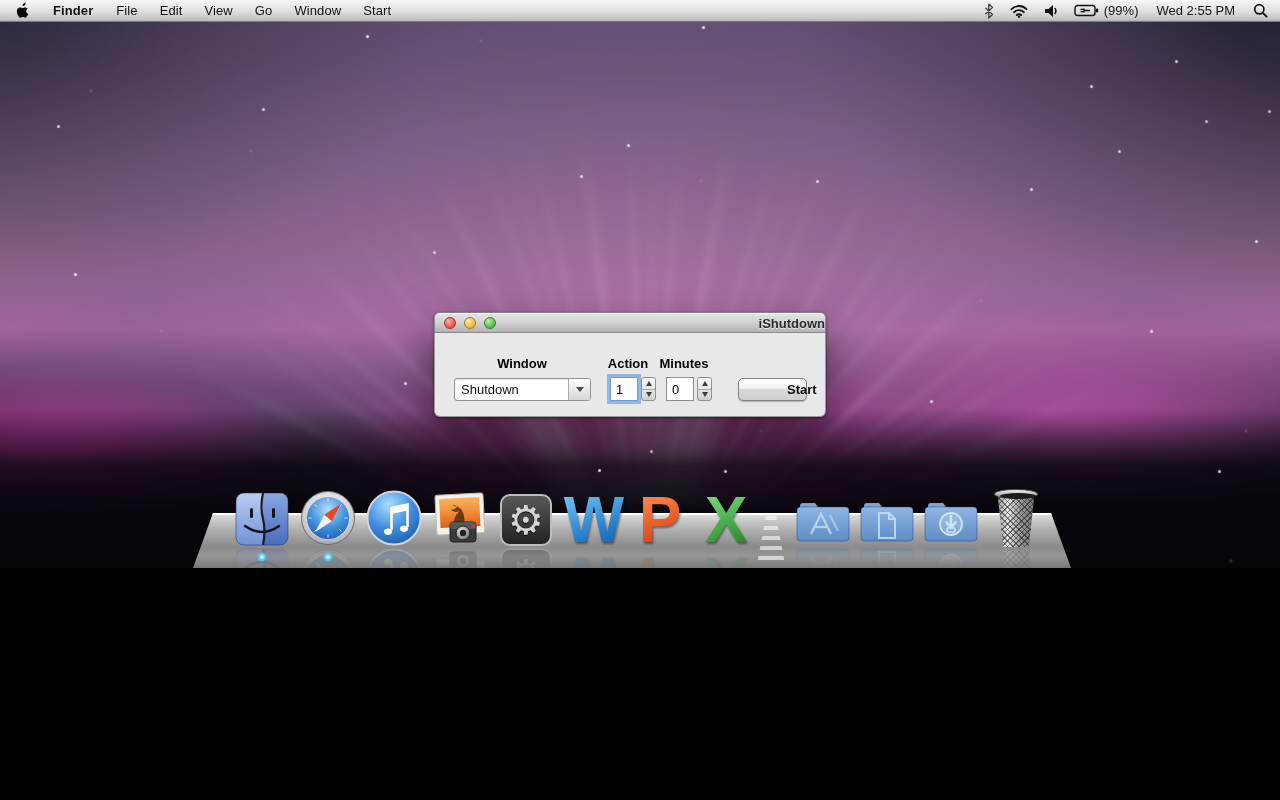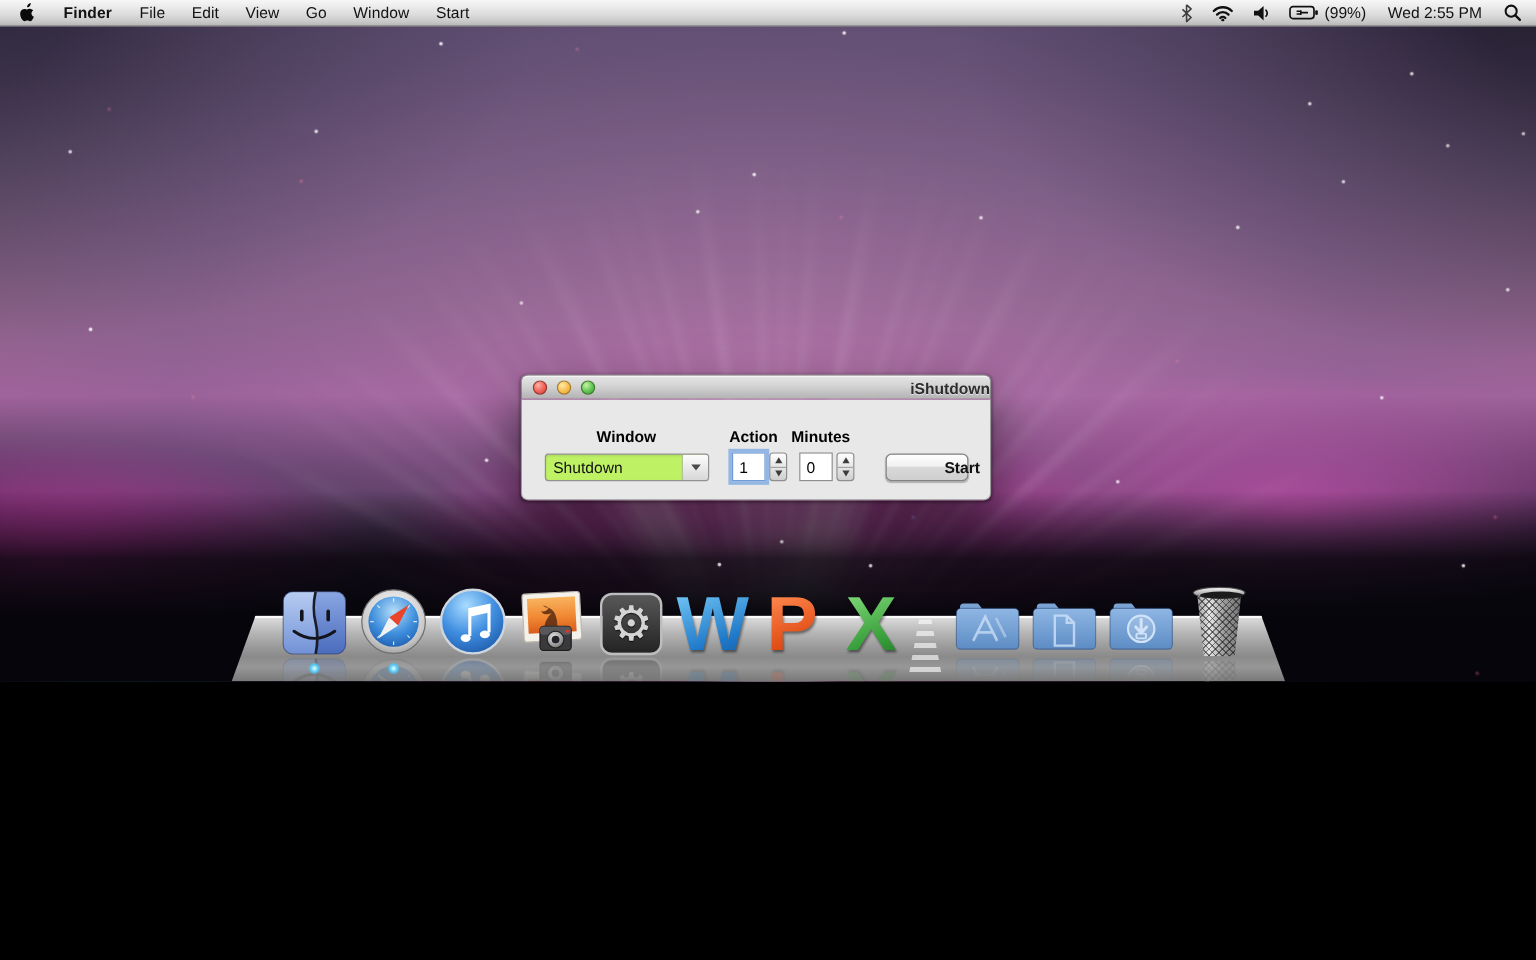--- a/index.html
+++ b/index.html
@@ -95,21 +95,21 @@
   .traffic { position:absolute; top:4px; width:12px; height:12px; border-radius:50%; }
   .traffic.red   { left:9px;  background:radial-gradient(circle at 35% 30%, #ffb0a6, #ee6257 55%, #ce4437); border:1px solid #9d372e; }
   .traffic.yellow{ left:29px; background:radial-gradient(circle at 35% 30%, #ffe9a8, #f5bf4f 55%, #e59e35); border:1px solid #a77b2a; }
   .traffic.green { left:49px; background:radial-gradient(circle at 35% 30%, #c6f3a2, #61c554 55%, #3fa236); border:1px solid #3f7d2f; }
   .window-body { position:absolute; top:21px; left:0; right:0; bottom:0; background:#e8e8e8;
     border:1px solid rgba(90,90,90,.55); border-top:none; border-radius:0 0 6px 6px; }
   .field-label { position:absolute; top:23px; font-weight:bold; color:#000; text-align:center; }
   .lbl-action { left:40px; width:94px; }
   .lbl-hours  { left:146px; width:94px; }
   .lbl-minutes{ left:202px; width:94px; }
-  .combo { position:absolute; left:19px; top:45px; width:137px; height:23px; background:#bef264;
+  .combo { position:absolute; left:19px; top:45px; width:137px; height:23px; background:#ffffff;
     border:1px solid #919191; border-radius:3px; display:flex; align-items:center;
     box-shadow:inset 0 1px 2px rgba(0,0,0,.12); }
   .combo-value { flex:1; padding-left:6px; font-size:13px; }
   .combo-btn { width:22px; height:100%; border-left:1px solid #aaa; border-radius:0 2px 2px 0;
     background:linear-gradient(180deg, #fdfdfd, #d7d7d7); display:flex; align-items:center; justify-content:center; }
   .tri-down { width:0; height:0; border-left:4px solid transparent; border-right:4px solid transparent; border-top:5px solid #4a4a4a; }
   .numfield { position:absolute; top:44px; width:28px; height:24px; border:1px solid #8f8f8f; background:#fff;
     font-size:13px; padding-left:5px; font-family:"Liberation Sans",sans-serif; color:#000; outline:none; border-radius:0; }
   .numfield.focused { box-shadow:0 0 0 3px rgba(125,170,224,.8); border-color:#6f9bd6; }
   .nf-hours { left:175px; } .nf-minutes { left:231px; }

